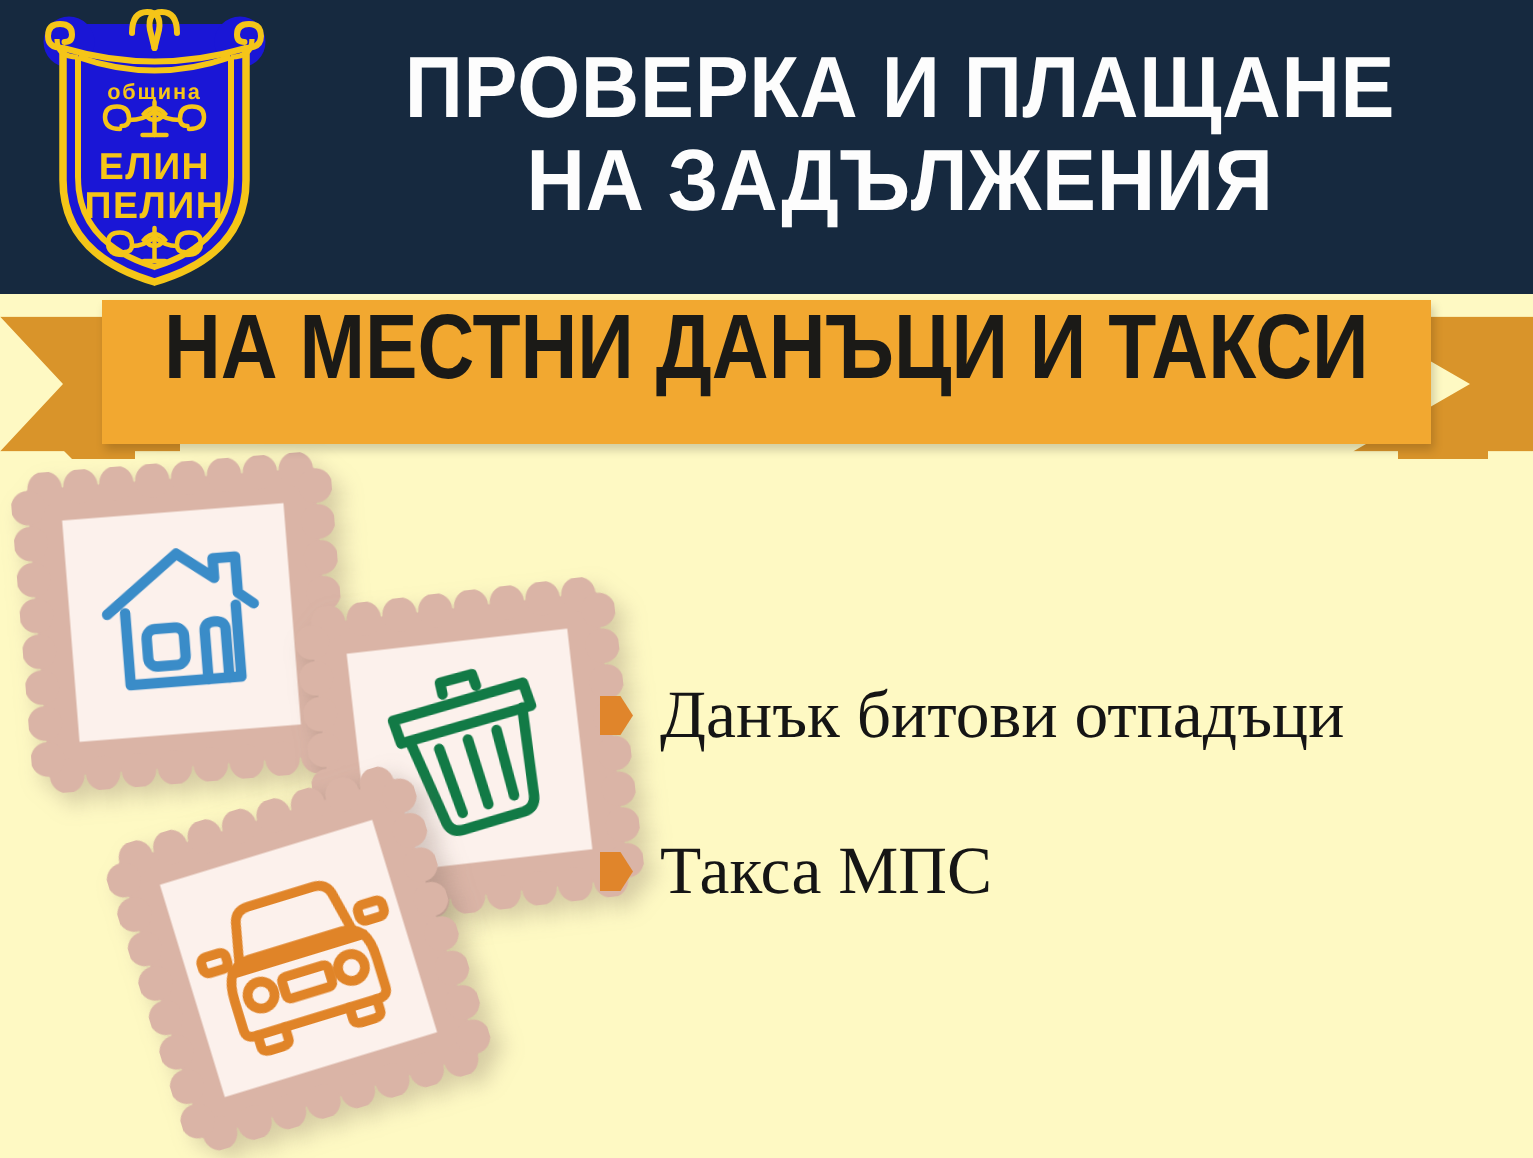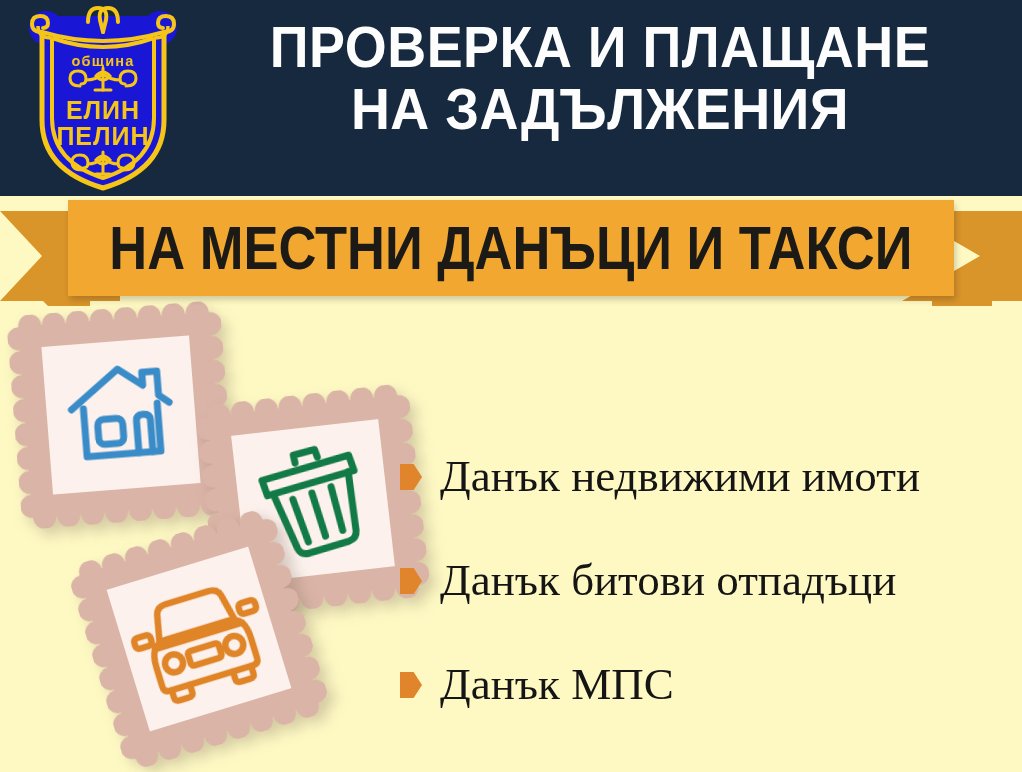--- a/index.html
+++ b/index.html
@@ -15,21 +15,21 @@
   .header{
     position:absolute;left:0;top:0;width:1022px;height:196px;
     background:#16293f;
     z-index:5;
   }
   .crest-wrap{
     position:absolute;left:18px;top:2px;width:170px;height:192px;
   }
   .crest-wrap svg{display:block;width:170px;height:192px;}
   .title-block{
-    position:absolute;left:190px;top:16px;width:820px;
+    position:absolute;left:190px;top:28px;width:820px;
     text-align:center;
     color:#ffffff;
   }
   .title-line{
     font-family:"Liberation Sans", sans-serif;
     font-weight:bold;
     font-size:58px;
     line-height:62px;
     letter-spacing:0.5px;
     transform:scaleX(0.93);
@@ -52,21 +52,21 @@
     clip-path:polygon(0 0, 100% 0, 100% 100%, 0 100%, 78px 50%);
   }
   .ribbon-fold{
     position:absolute;top:92px;height:18px;background:#d9942a;
   }
   .ribbon-fold.left{left:30px;width:60px;clip-path:polygon(0 0,100% 0,100% 100%,18px 100%);}
   .ribbon-fold.right{right:30px;width:60px;clip-path:polygon(0 0,100% 0,82px 100%,0 100%);}
   .ribbon-main{
     position:absolute;left:68px;top:4px;width:886px;height:96px;
     background:#f2a830;
-    display:flex;align-items:center;justify-content:center;
+    display:flex;align-items:flex-start;justify-content:center;
     box-shadow:2px 4px 6px rgba(0,0,0,0.18);
   }
   .ribbon-text{
     font-family:"Liberation Sans", sans-serif;
     font-weight:bold;
     font-size:61px;
     line-height:62px;
     color:#1b1a17;
     letter-spacing:0px;
     transform:scaleX(0.86);
@@ -339,25 +339,21 @@
         <rect x="44" y="88" width="17" height="11" rx="4"></rect>
         <rect x="154" y="85" width="17" height="11" rx="4"></rect>
         <path d="M62 104 L153 104"></path>
       </g>
     </svg>
   </div>
 
   <div class="bullets">
     <div class="bullet-row">
       <span class="bullet-mark"></span>
-      <span class="bullet-text">Данък недвижими имоти</span>
+      <span class="bullet-text">Данък битови отпадъци</span>
     </div>
     <div class="bullet-row">
       <span class="bullet-mark"></span>
-      <span class="bullet-text">Данък битови отпадъци</span>
-    </div>
-    <div class="bullet-row">
-      <span class="bullet-mark"></span>
-      <span class="bullet-text">Данък МПС</span>
+      <span class="bullet-text">Такса МПС</span>
     </div>
   </div>
 
 </div>
 
 </body></html>

